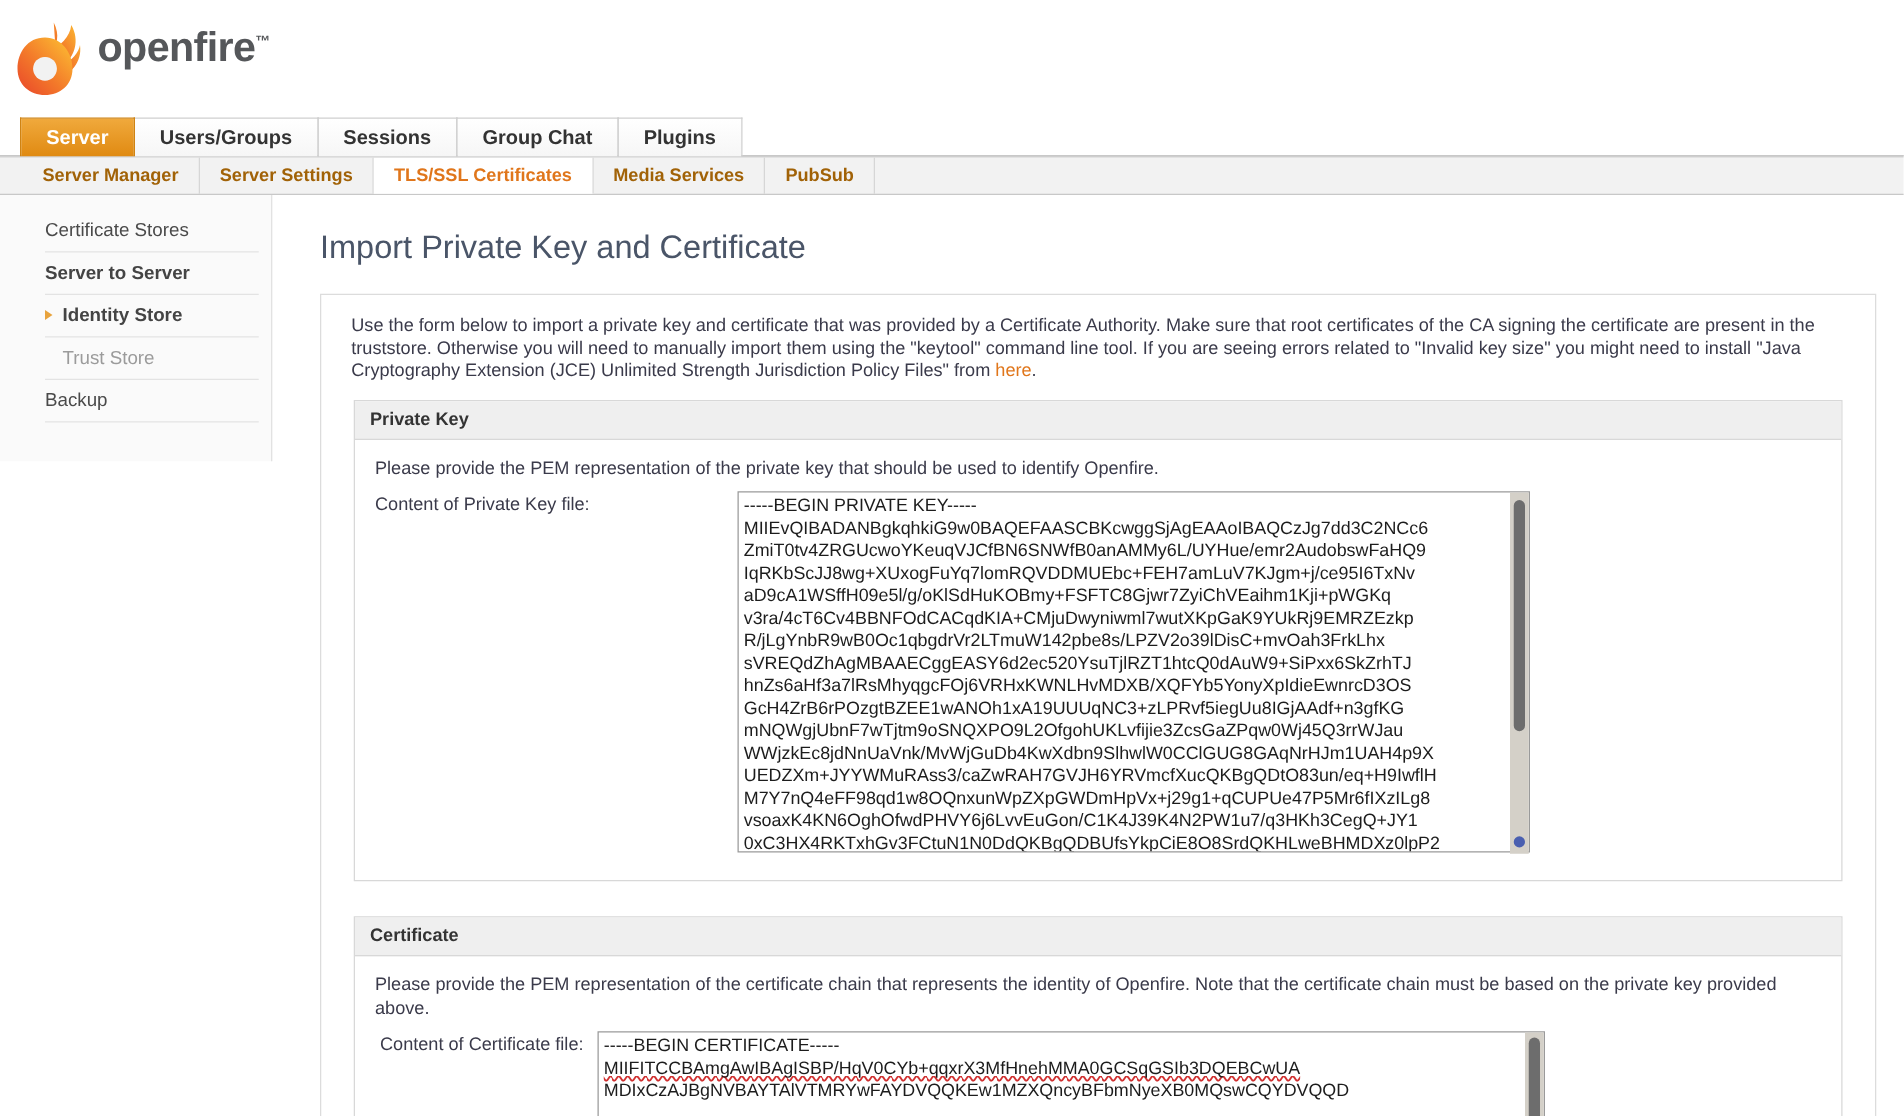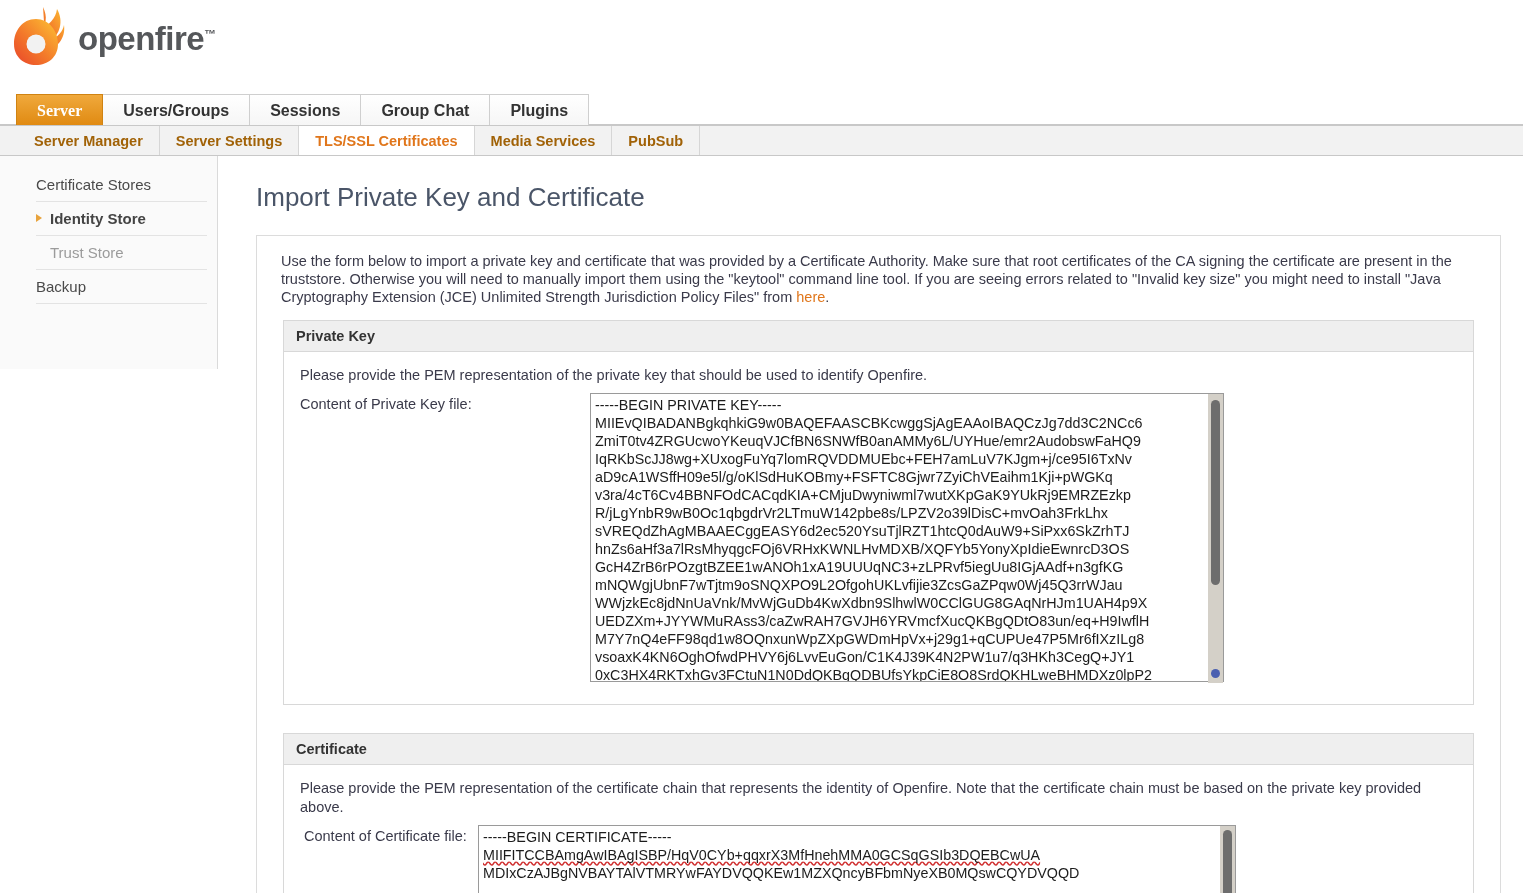--- a/index.html
+++ b/index.html
@@ -12,23 +12,23 @@
   }
 
   
   .header {
     height: 94px;
     background: #ffffff;
     position: relative;
   }
   .logo-wrap {
     position: absolute;
-    left: 12px; top: 5px;
-    display: flex;
-    align-items: center;
+    left: 12px; top: 16px;
+    display: flex;
+    align-items: flex-start;
     gap: 10px;
   }
   .logo-mark { width: 56px; height: 62px; display: block; }
   .logo-text {
     font-size: 33px;
     font-weight: bold;
     color: #55575a;
     letter-spacing: -0.5px;
     position: relative;
     top: 3px;
@@ -71,21 +71,20 @@
     position: relative;
     z-index: 1;
     cursor: pointer;
     white-space: nowrap;
   }
   .tab.active {
     color: #ffffff;
     background: linear-gradient(to bottom, #f0a93c 0%, #e08a12 100%);
     border-color: #d08312;
     z-index: 2;
-    font-family: Liberation Serif, serif;
   }
   .tab-filler {
     flex: 1;
     height: 31px;
     border-bottom: 1px solid #c8c8c8;
   }
 
   
   .subnav {
     height: 30px;
@@ -310,20 +309,23 @@
     </div>
   <div class="subnav-filler"></div>
 </div>
 
 <div class="body-wrap">
 
   <div class="sidebar">
     <div class="side-item">
       <span>Certificate Stores</span>
     </div>
+    <div class="side-item bold">
+      <span>Server to Server</span>
+    </div>
     <div class="side-item current">
       <span class="side-arrow"></span>
       <span>Identity Store</span>
     </div>
     <div class="side-item sub">
       <span>Trust Store</span>
     </div>
     <div class="side-item">
       <span>Backup</span>
     </div>

